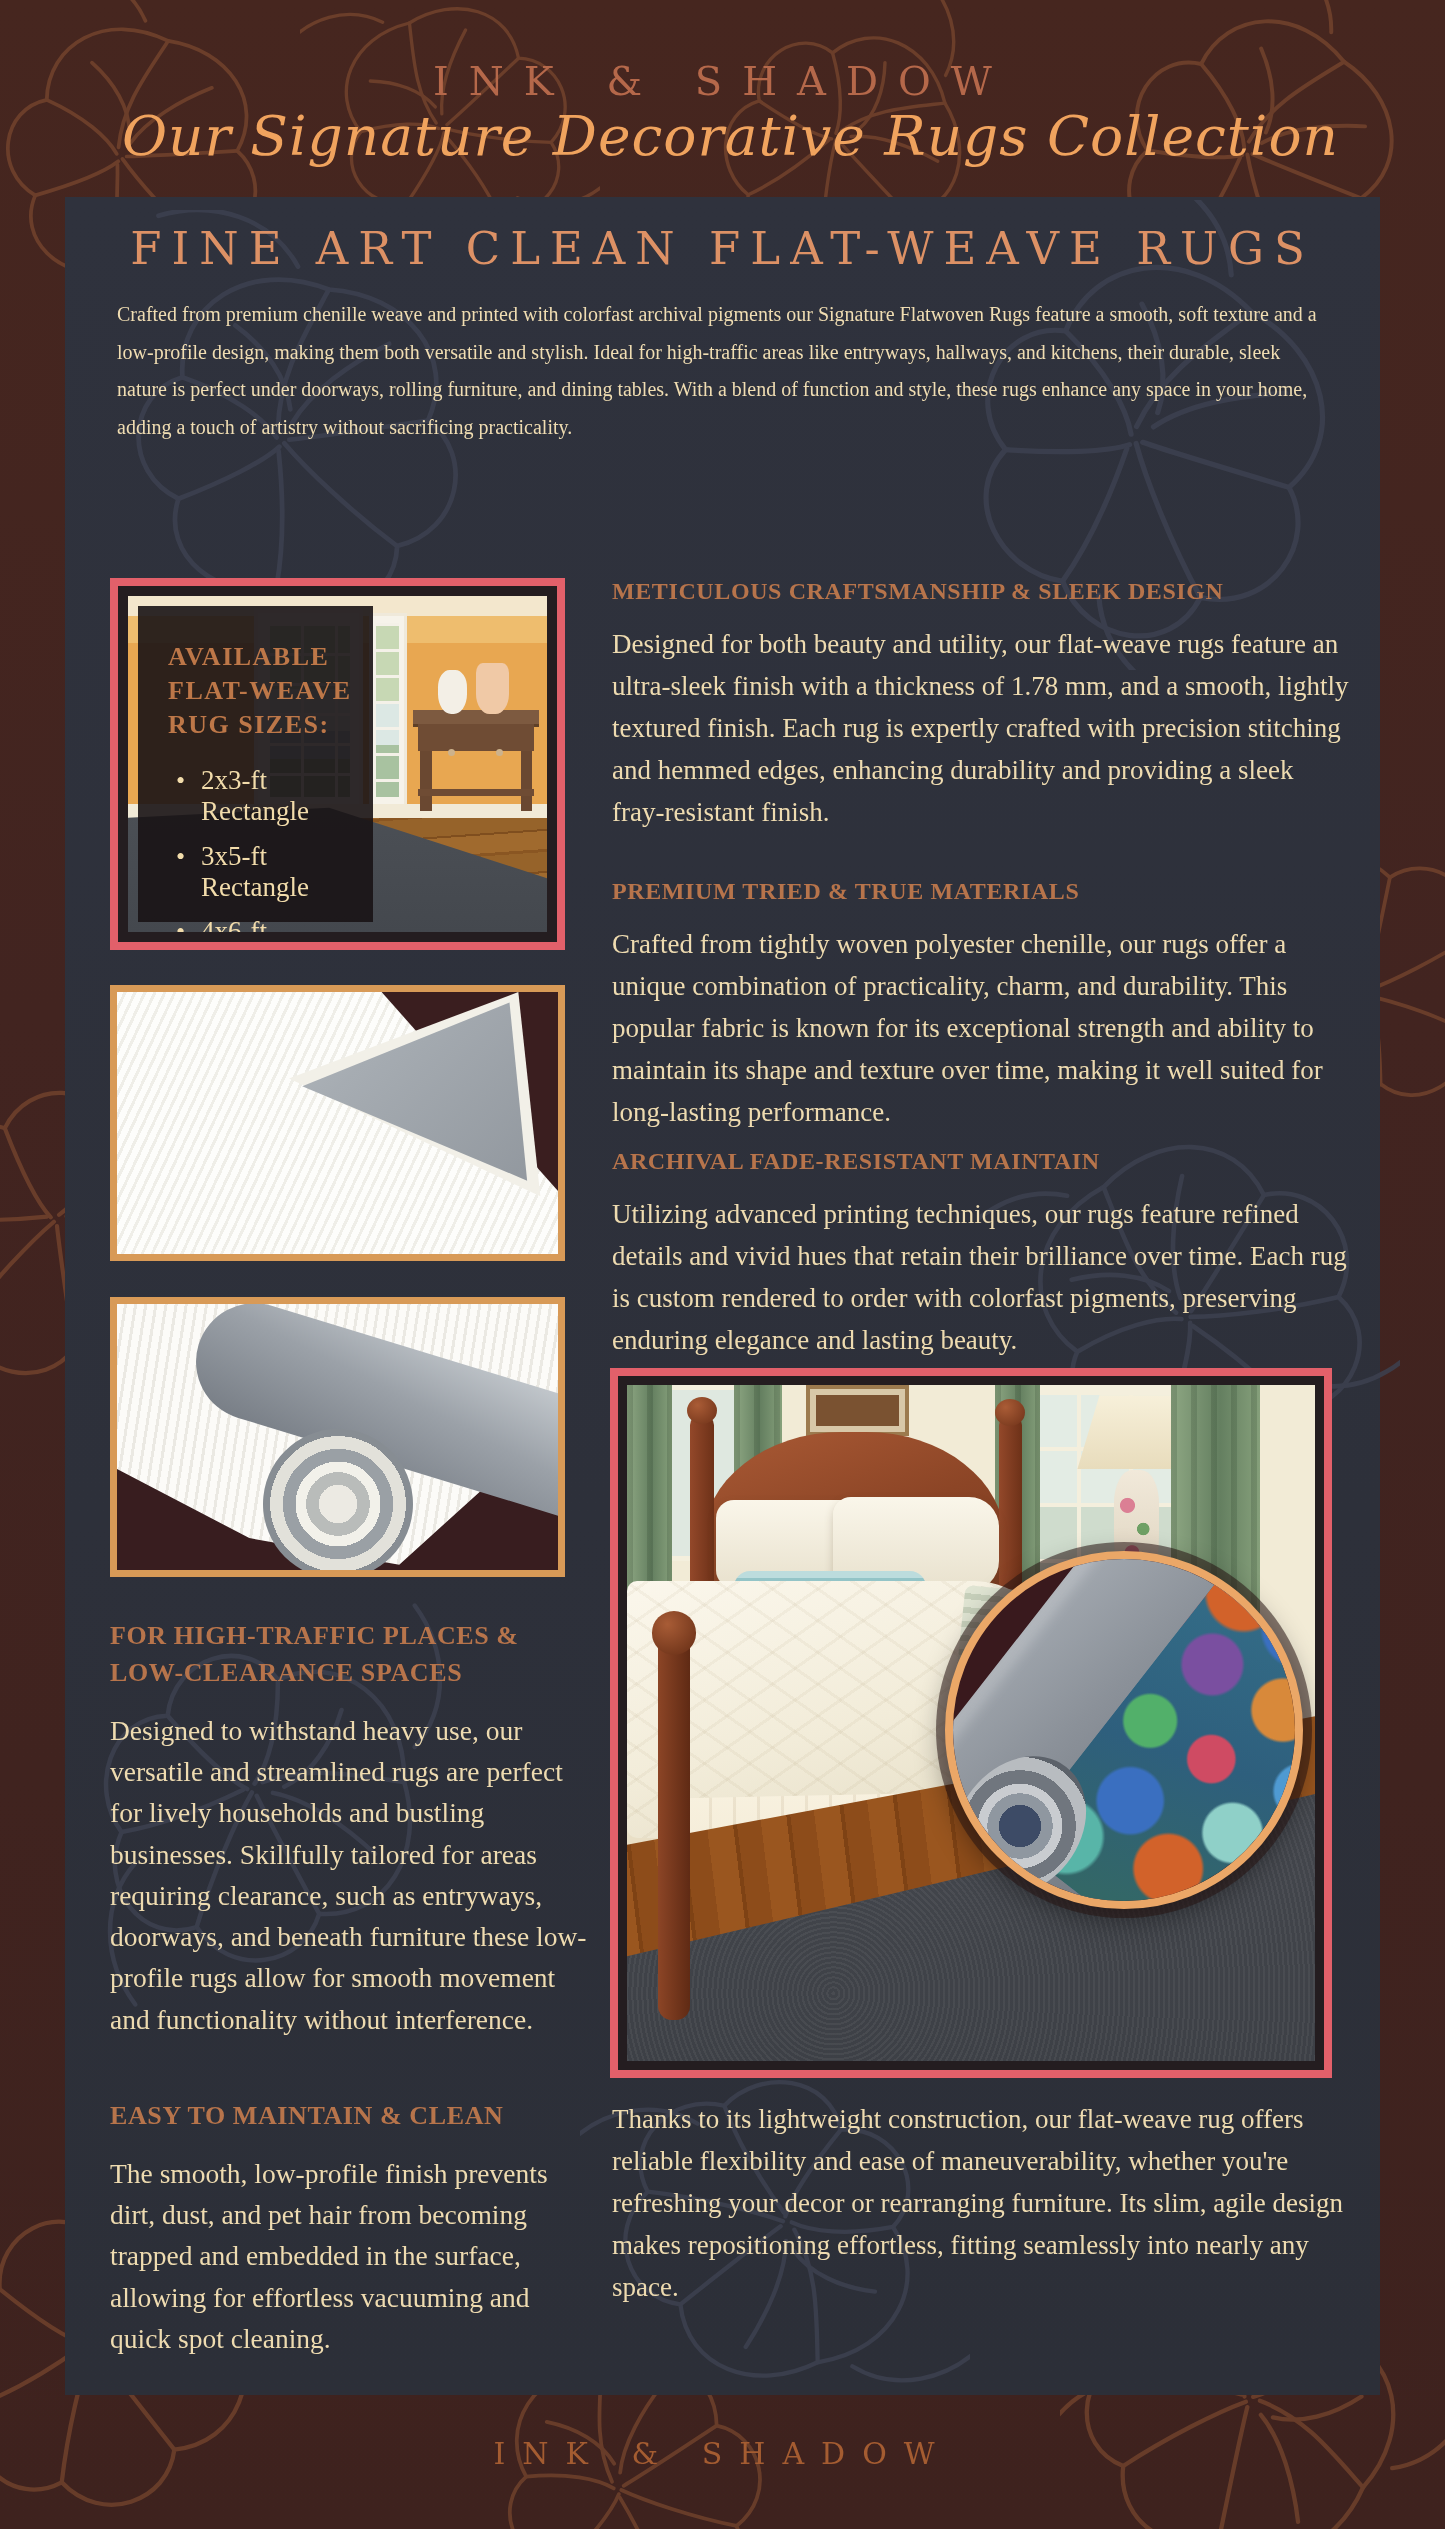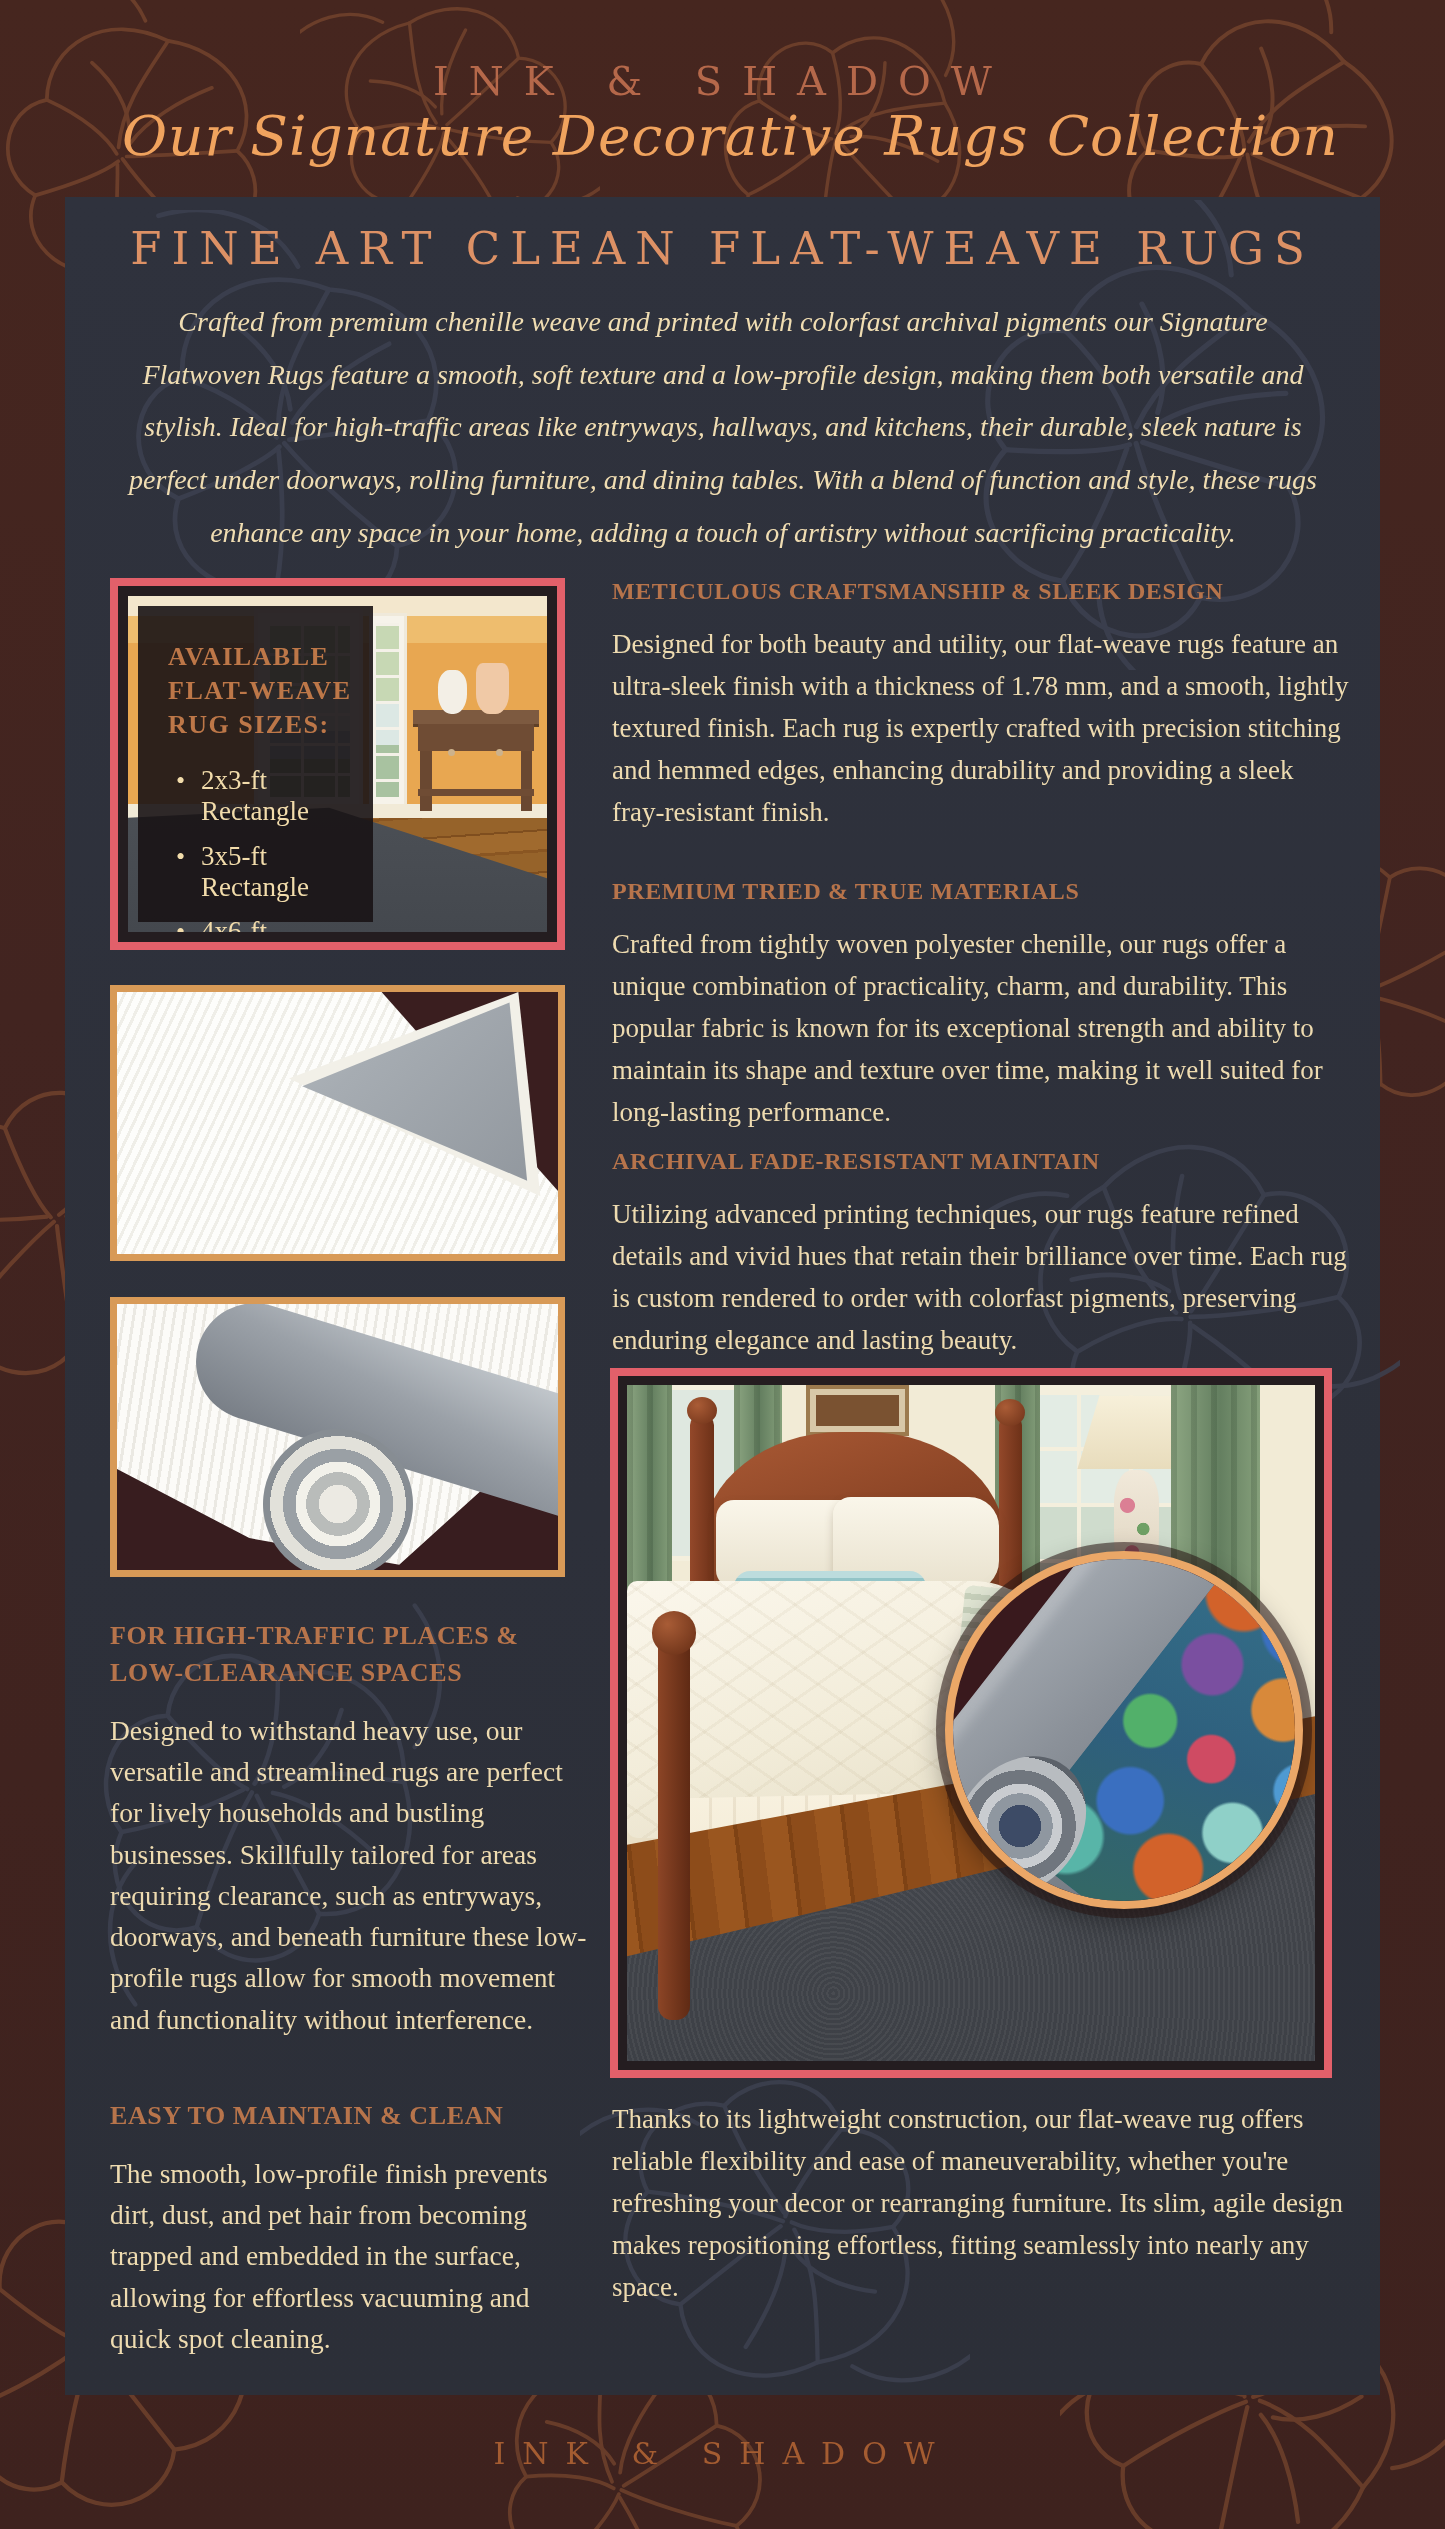--- a/index.html
+++ b/index.html
@@ -30,22 +30,22 @@
     position:absolute; top:104px; left:8px; width:100%; text-align:center;
     font-family:"DejaVu Serif", serif; font-style:italic; font-size:55px;
     color:#f0a35e; font-weight:400; letter-spacing:1px;
   }
   .page-title{
     position:absolute; top:222px; left:0; width:100%; text-align:center;
     font-family:"DejaVu Serif", serif; font-size:45px; letter-spacing:10px;
     color:#dd9165; font-weight:400;
   }
   .intro{
-    position:absolute; top:296px; left:117px; width:1212px; text-align:center;
-    font-size:28px; line-height:1.88; color:#f0ddb2;font-style:italic;
+    position:absolute; top:296px; left:117px; width:1212px; text-align:left;
+    font-size:20px; line-height:1.88; color:#f0ddb2;
   }
 
   
   .sec{ position:absolute; }
   .sec h3{
     font-size:24px; font-weight:700; color:#b7744b; letter-spacing:.6px;
     margin-bottom:18px; font-family:"Liberation Serif", serif;
   }
   .sec.left-col h3{ font-size:26px; line-height:1.42; }
   .sec p{ font-size:27px; line-height:1.56; color:#eedbb0; }

